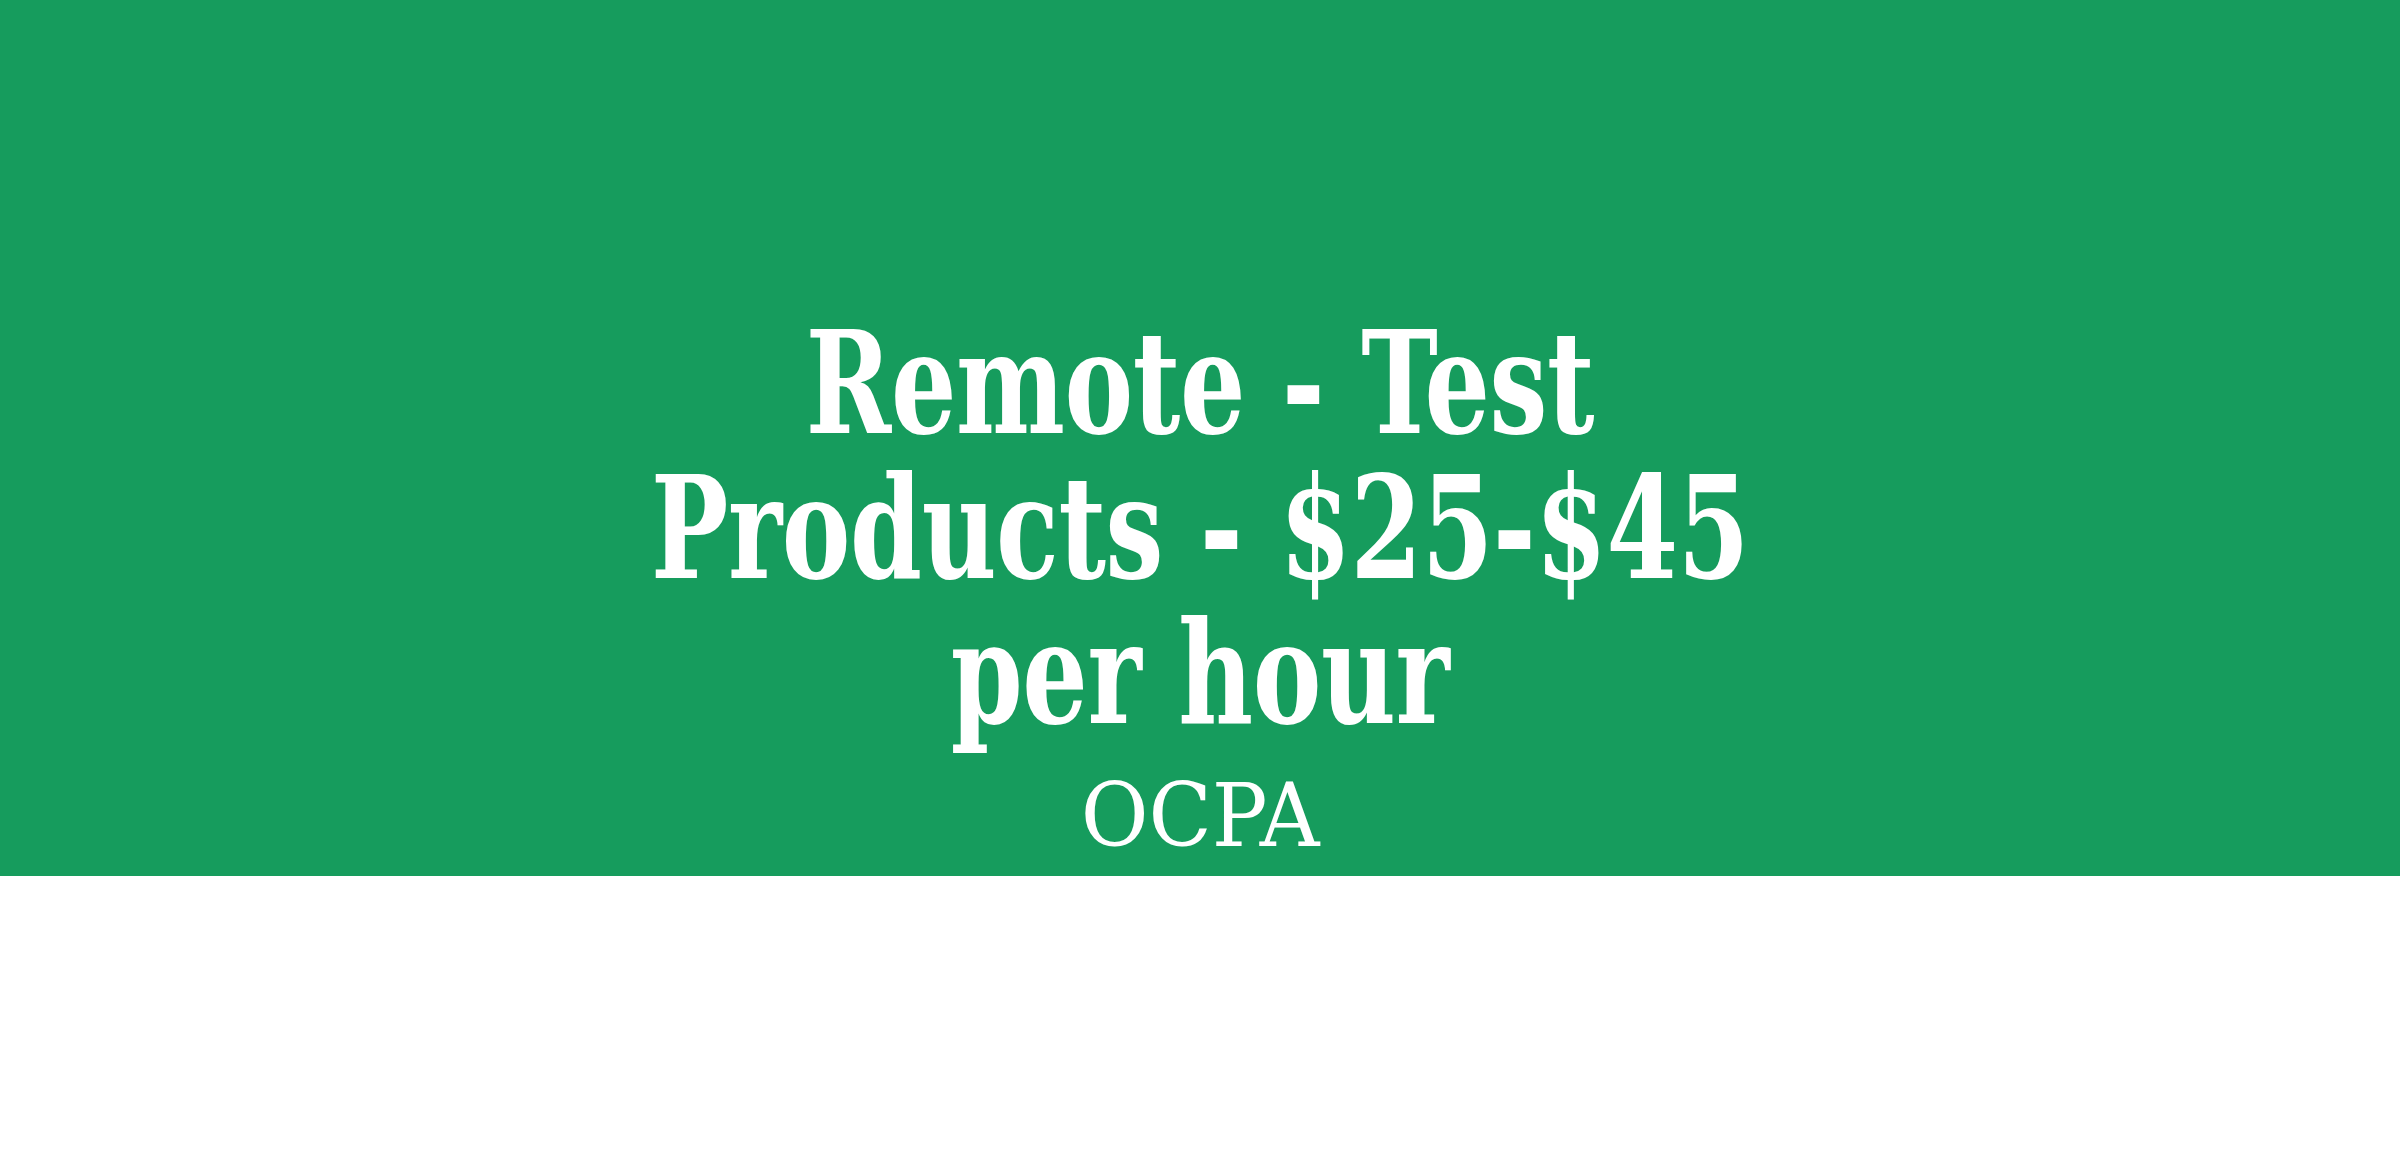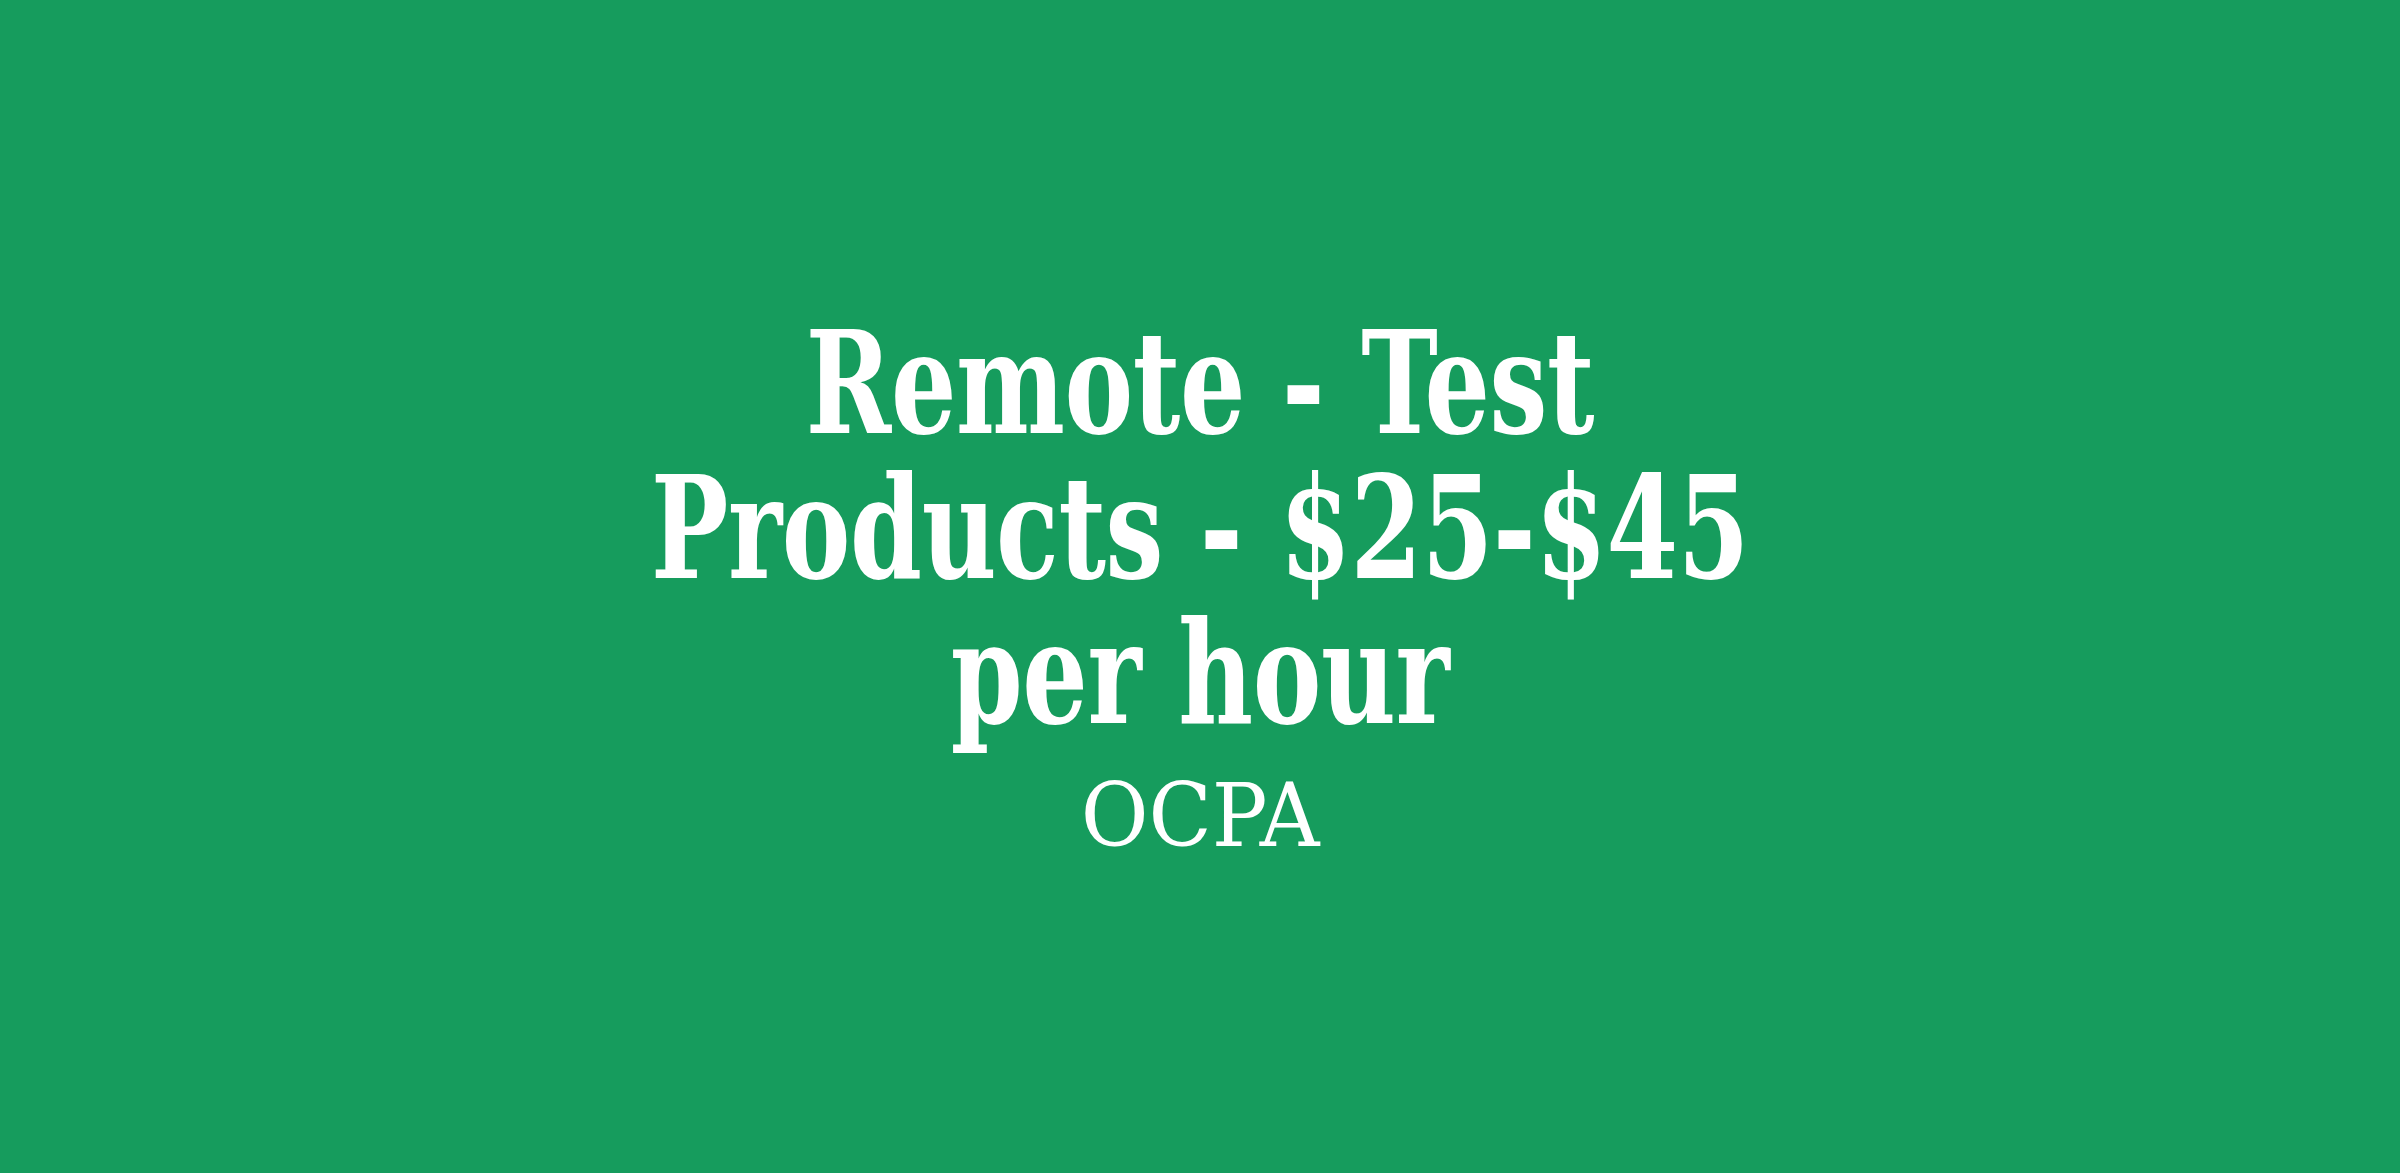--- a/index.html
+++ b/index.html
@@ -10,21 +10,21 @@
   body {
     width: 2400px;
     height: 1173px;
     overflow: hidden;
     font-family: "DejaVu Serif", "Liberation Serif", serif;
   }
 
   #card {
     position: relative;
     width: 2400px;
-    height: 1173px;
+    height: 876px;
     background: #169C5D;
     display: flex;
     flex-direction: column;
     align-items: center;
     justify-content: center;
     box-sizing: border-box;
   }
 
   #text-block {
     position: absolute;

